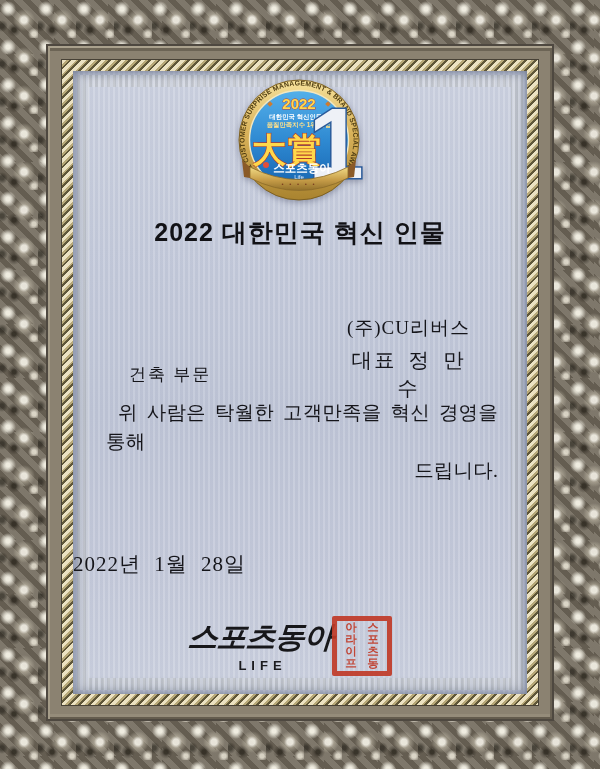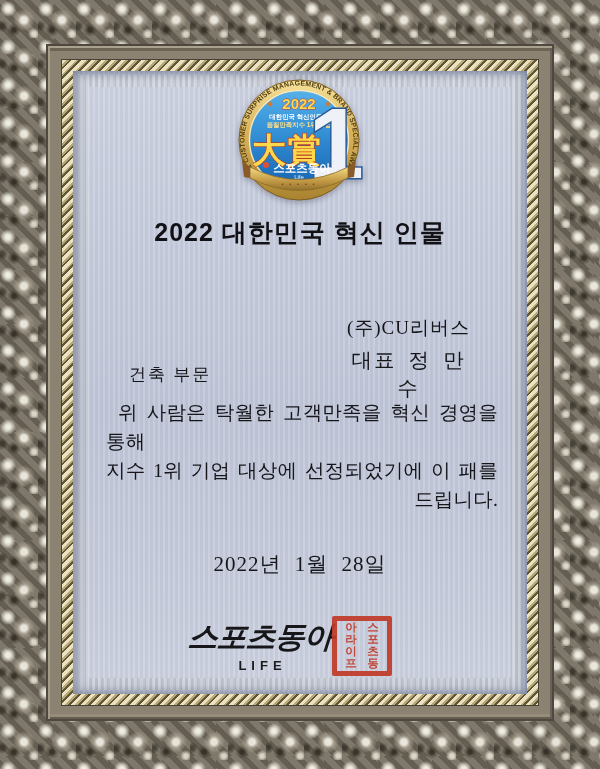--- a/index.html
+++ b/index.html
@@ -74,21 +74,21 @@
   .category{position:absolute;left:56px;top:18px;font-size:17px;letter-spacing:2px;margin-top:30px;}
   .recipient{position:absolute;left:263px;top:0;width:145px;text-align:center;}
   .recipient .company{font-size:19px;letter-spacing:1px;}
   .recipient .ceo{font-size:20.5px;letter-spacing:2px;word-spacing:5px;margin-top:5px;}
 
   .citation{position:absolute;left:33px;top:327px;width:392px;font-size:19.5px;line-height:29px;letter-spacing:.2px;}
   .citation .jl{text-align:justify;text-align-last:justify;}
   .citation .first{text-indent:12px;}
   .citation .last{text-align:right;}
 
-  .award-date{position:absolute;top:479px;left:0;width:100%;text-align:center;
+  .award-date{position:absolute;top:479px;left:0;width:100%;
     font-size:21px;letter-spacing:1px;word-spacing:7px;}
 
   
   .publisher{position:absolute;left:112px;top:546px;width:150px;text-align:center;color:#17171a;}
   .publisher .logo-main{
     font-family:"Liberation Serif", serif;font-weight:bold;font-style:italic;
     font-size:30px;letter-spacing:-1px;transform:skewX(-4deg);display:inline-block;white-space:nowrap;
   }
   .publisher .logo-sub{font-family:"Liberation Sans", sans-serif;font-size:13px;letter-spacing:5px;
     margin-top:0;font-weight:bold;color:#1c1c1f;text-indent:5px;}
@@ -163,21 +163,20 @@
         <div class="award-row">
           <div class="category">건축 부문</div>
           <div class="recipient">
             <div class="company">(주)CU리버스</div>
             <div class="ceo">대표 정 만 수</div>
           </div>
         </div>
 
         <div class="citation">
           <div class="jl first">위 사람은 탁월한 고객만족을 혁신 경영을 통해</div>
-          <div class="jl">지수 1위 기업 대상에 선정되었기에 이 패를</div>
           <div class="last">드립니다.</div>
         </div>
 
         <div class="award-date">2022년 1월 28일</div>
 
         <div class="publisher">
           <div class="logo-main">스포츠동아</div>
           <div class="logo-sub">LIFE</div>
         </div>
 

